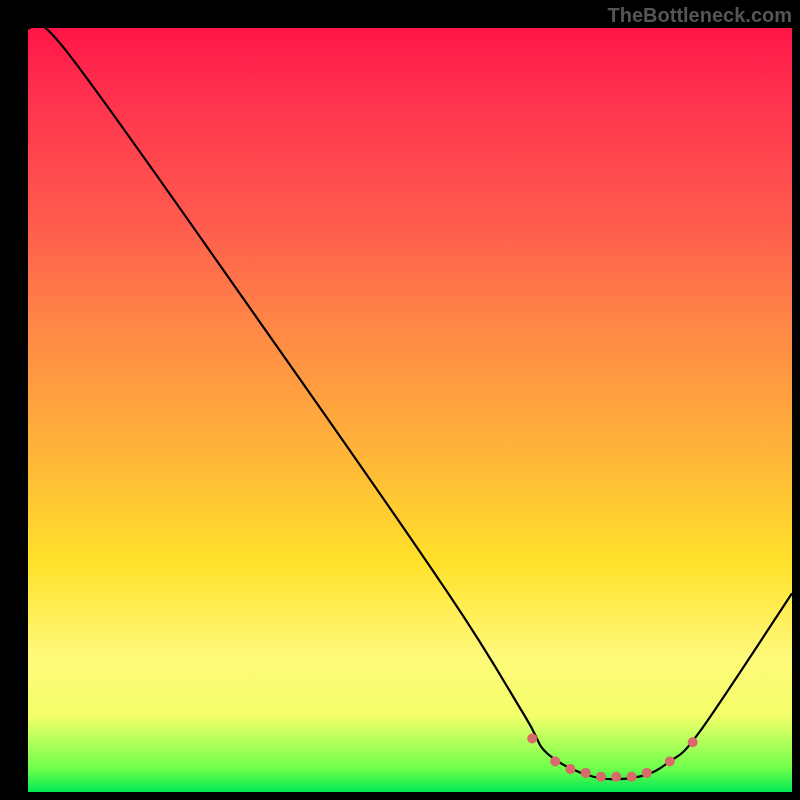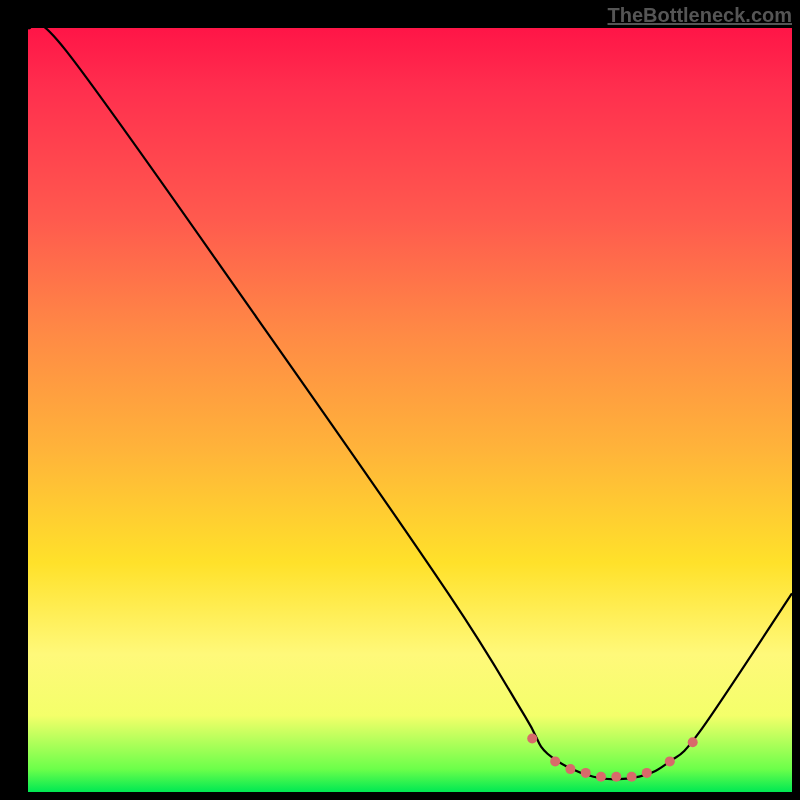--- a/index.html
+++ b/index.html
@@ -19,21 +19,20 @@
   }
   .watermark {
     position: absolute;
     top: 4px;
     right: 8px;
     color: #555;
     font-size: 20px;
     font-weight: 600;
     z-index: 5;
     user-select: none;
-    text-decoration: underline;
   }
   .plot-area {
     position: absolute;
     
     left: 28px;
     top: 28px;
     width: 764px;
     height: 764px;
     
     background: linear-gradient(

